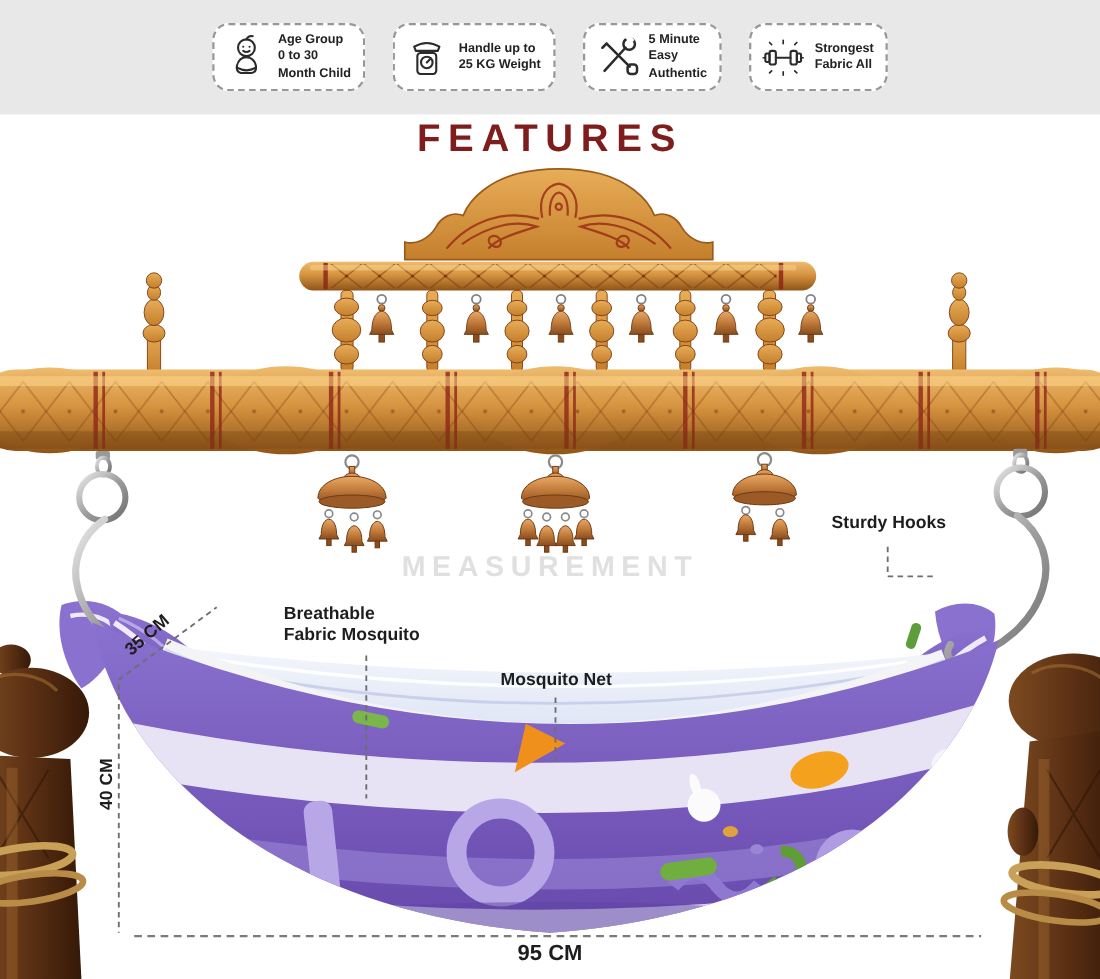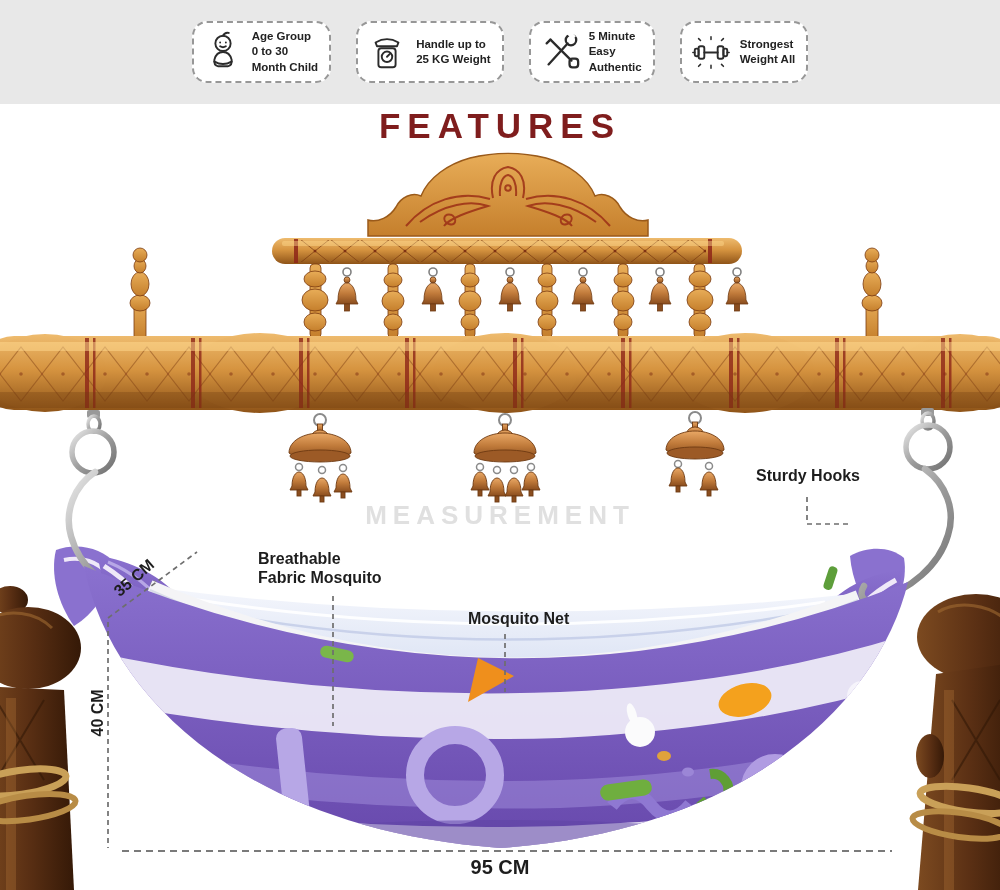--- a/index.html
+++ b/index.html
@@ -16,21 +16,21 @@
   .btext{font-weight:bold;font-size:11.5px;line-height:1.32;color:#222;}
   .ln{display:block;white-space:nowrap;}
   
   .wm{position:absolute;left:0;width:100%;text-align:center;font-weight:bold;z-index:1;}
   .wm-features{top:106px;font-size:35px;letter-spacing:7px;color:#7f1d1d;}
   .wm-measure{top:500px;font-size:26px;letter-spacing:6px;color:#e0e0e0;}
   
   .ann{position:absolute;z-index:4;font-weight:bold;color:#1d1d1d;font-size:16px;line-height:1.18;}
   .ann-sturdy{left:756px;top:467px;}
   .ann-breathable{left:258px;top:550px;width:150px;text-align:left;}
-  .ann-mosquito{left:468px;top:610px;}
+  .ann-mosquito{left:455px;top:610px;}
   .ann-35{left:110px;top:566px;width:56px;font-size:16px;transform:rotate(-41deg);}
   .ann-40{left:73px;top:702px;width:50px;font-size:16px;transform:rotate(-90deg);transform-origin:50% 50%;}
   .ann-95{left:455px;top:856px;width:90px;text-align:center;font-size:20px;}
 </style>
 </head>
 <body>
 
 <div class="stage">
 
   <svg class="art" width="1000" height="890" viewBox="0 0 1000 890">
@@ -445,21 +445,21 @@
           <rect x="9" y="16" width="6" height="13" rx="2"></rect>
           <rect x="29" y="16" width="6" height="13" rx="2"></rect>
           <rect x="5" y="18.5" width="4" height="8" rx="1.5"></rect>
           <rect x="35" y="18.5" width="4" height="8" rx="1.5"></rect>
           <path d="M15 22.5 h14"></path>
           <path d="M22 6 v3 M22 36 v3 M9 8 l2 2 M35 8 l-2 2 M9 37 l2 -2 M35 37 l-2 -2 M3 22.5 h2 M41 22.5 h-2" stroke-width="1.6"></path>
         </svg>
       </span>
       <span class="btext">
         <span class="ln">Strongest</span>
-        <span class="ln">Weight All</span>
+        <span class="ln">Fabric All</span>
       </span>
     </div>
   </div>
 
   <div class="wm wm-features">FEATURES</div>
   <div class="wm wm-measure">MEASUREMENT</div>
 
   <div class="ann ann-sturdy">Sturdy Hooks</div>
   <div class="ann ann-breathable">
     <span class="ln">Breathable</span>

